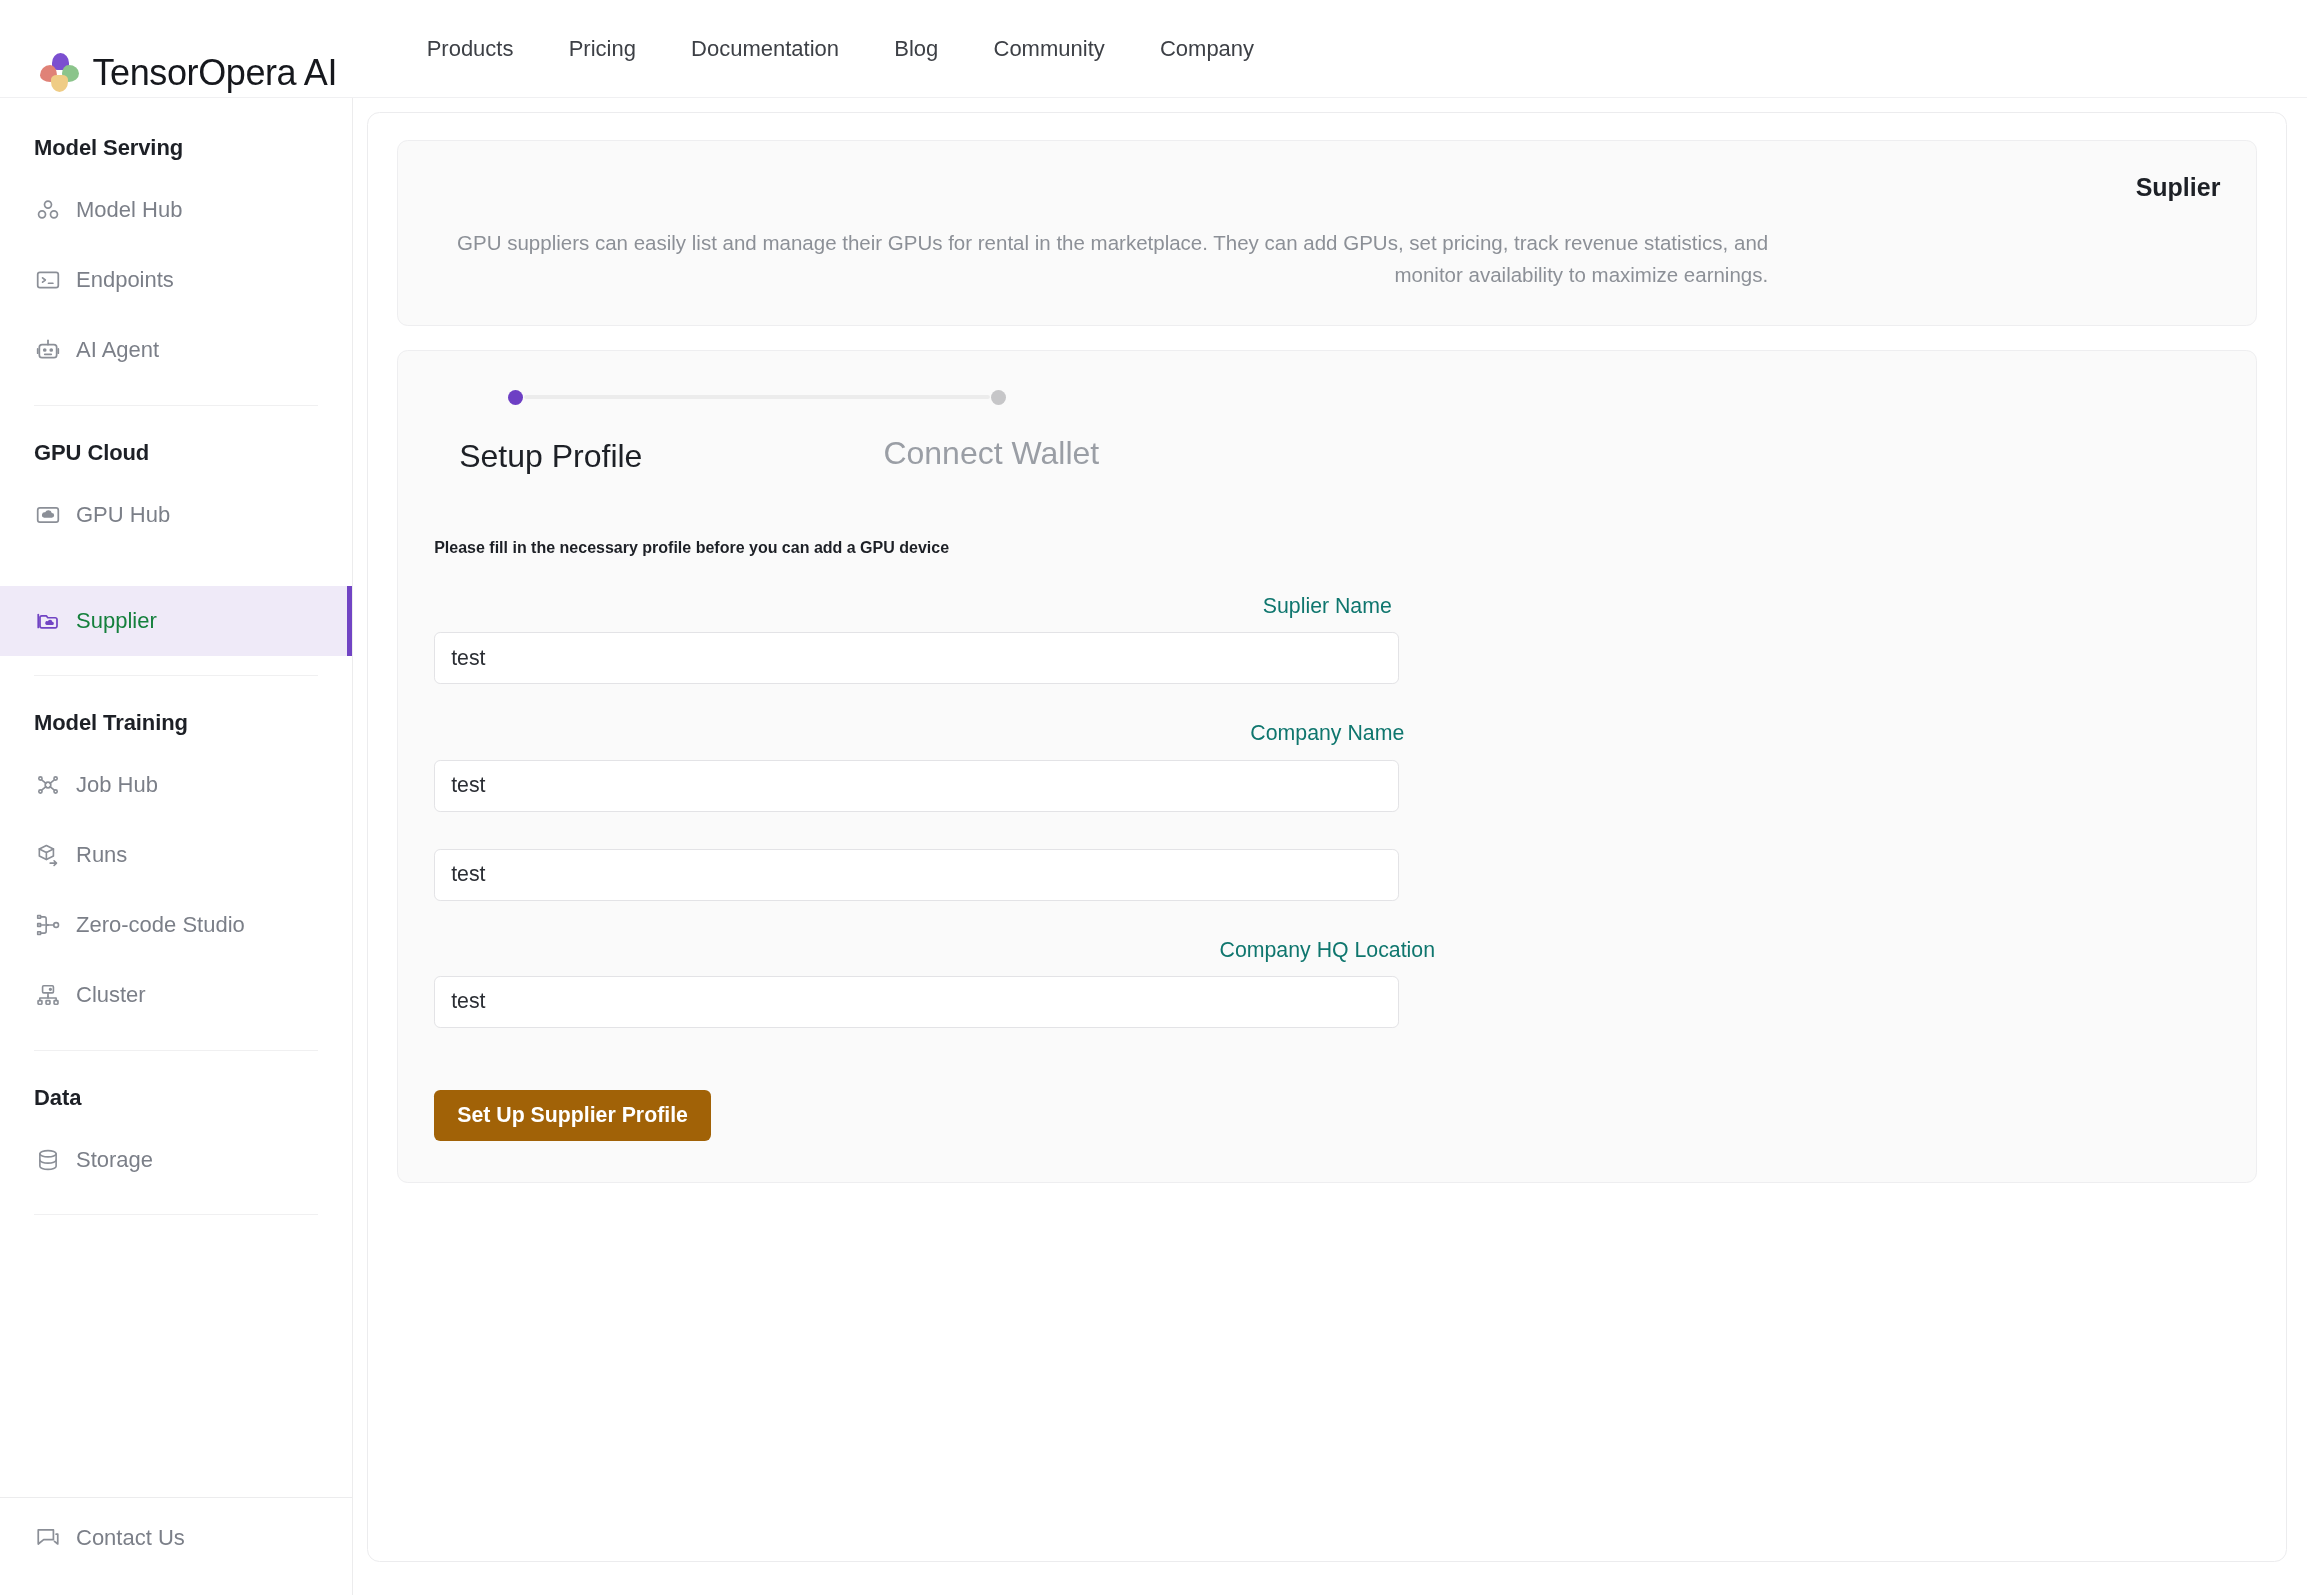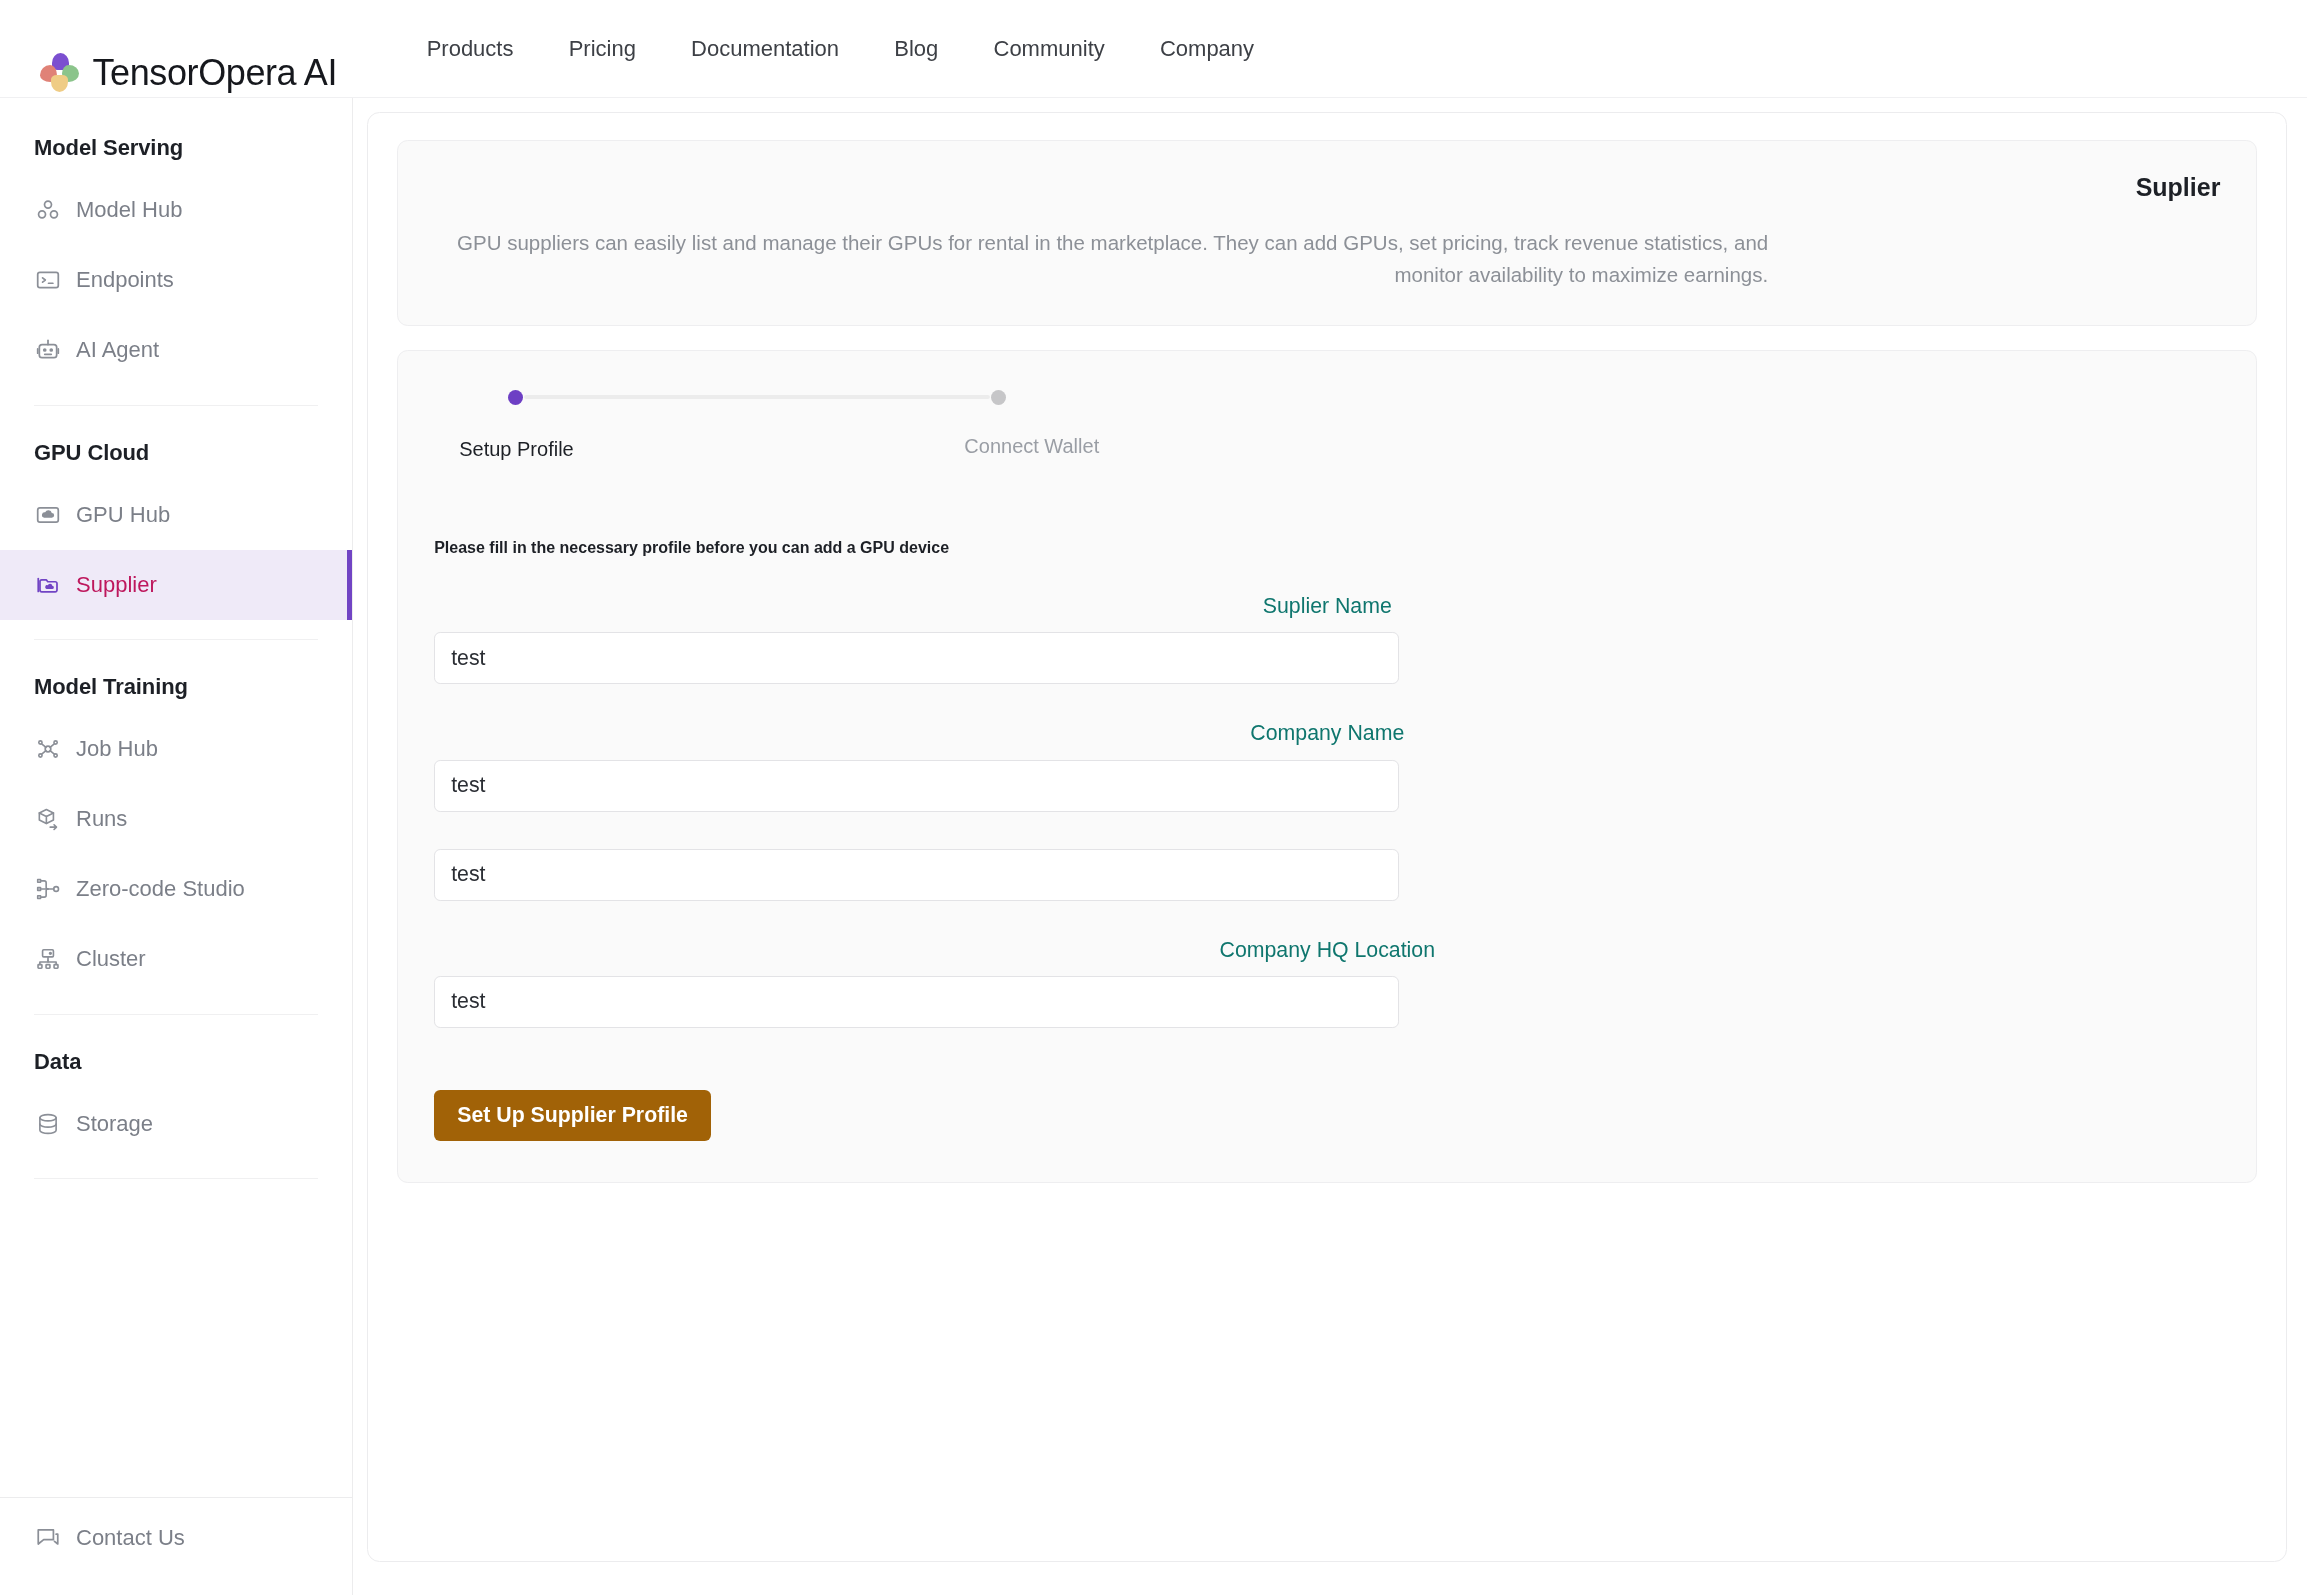--- a/index.html
+++ b/index.html
@@ -112,21 +112,22 @@
     cursor: pointer;
   }
   .sb-item .ico {
     width: 27px; height: 27px;
     flex: 0 0 27px;
     display: flex; align-items: center; justify-content: center;
   }
   .sb-item .ico svg { width: 26px; height: 26px; display:block; }
   .sb-item.active {
     background: #efeaf8;
-    color: #be185d;
+    color: #15803d;
+    margin-top: 36px;
   }
   .sb-item.active::after {
     content: "";
     position: absolute;
     right: 0; top: 0; bottom: 0;
     width: 5.3px;
     background: #7144c4;
   }
   .sb-divider {
     height: 0.9px;
@@ -206,21 +207,21 @@
   }
   .step-dot.d1 { left: 0px;   background: #6d3fc4; }
   .step-dot.d2 { right: 0px;  background: #c6c6c8; }
   .step-labels {
     position: relative;
     height: 39px;
     margin-top: 34px;
   }
   .step-label {
     position: absolute;
-    font-size: 20px;
+    font-size: 32px;
     white-space: nowrap;
   }
   .step-label.l1 { left: -49px;  color: #1d2026; top: 0; }
   .step-label.l2 { right: -93px; color: #9a9ea5; top: -2.7px; }
 
   .form-hint {
     font-size: 16px;
     font-weight: bold;
     color: #1d2026;
     margin-top: 62px;

